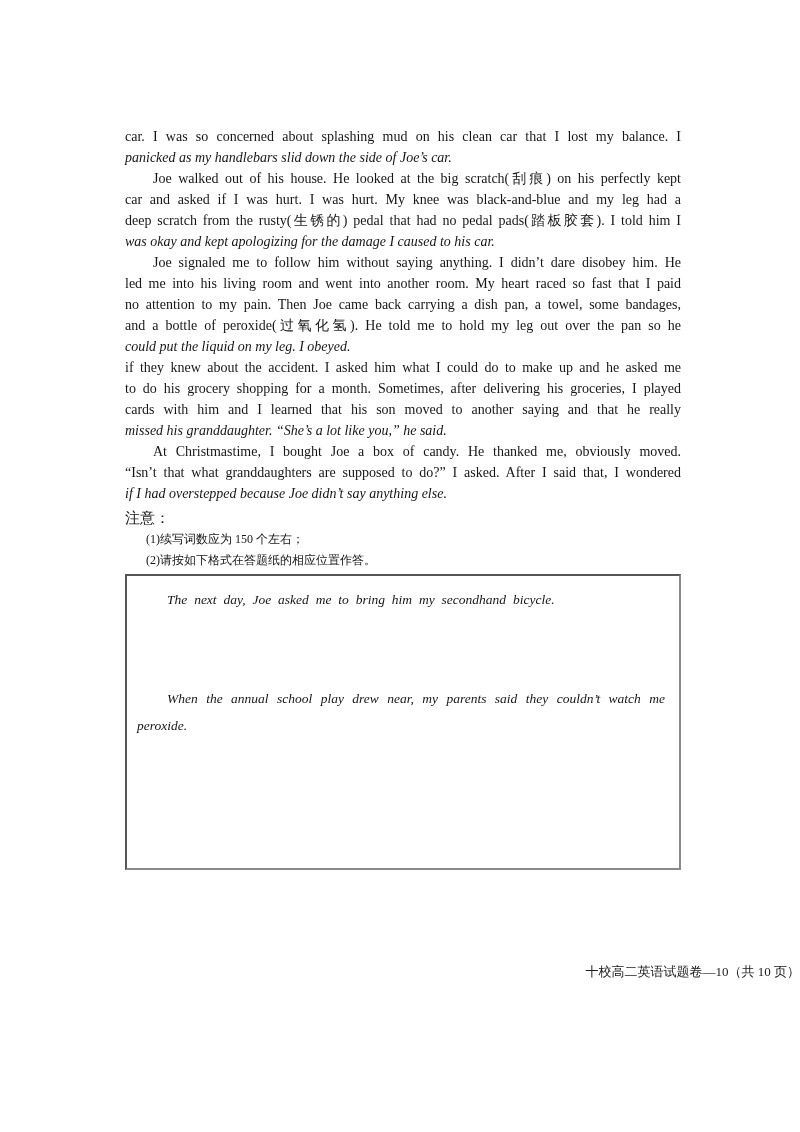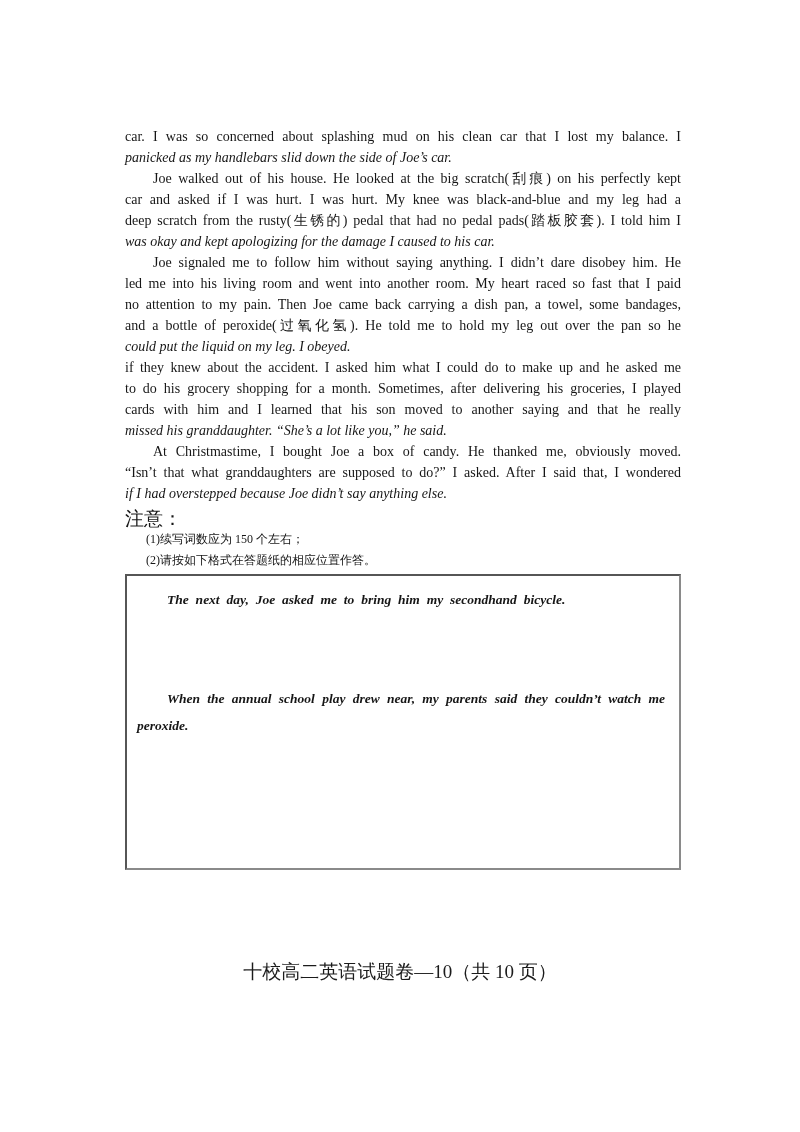--- a/index.html
+++ b/index.html
@@ -26,40 +26,39 @@
     text-align-last: justify;
   }
   .line.last {
     text-align: right;
     text-align-last: left;
     font-style: italic;
   }
   .line.indent { text-indent: 28px; }
 
   .notes-label {
-    font-size: 19px;
+    font-size: 15px;
     line-height: 21px;
     margin-top: 4px;
   }
   .note-item {
     font-size: 12px;
     line-height: 21px;
     padding-left: 21px;
   }
 
   .answer-box {
     margin-top: 3px;
     width: 556px;
     height: 296px;
     border: 2px solid #565656;
     border-right-color: #8a8a8a;
     border-bottom-color: #8a8a8a;
     padding: 10px 14px 0 10px;
     background: #ffffff;
-    font-weight: bold;
   }
   .prompt {
     font-style: italic;
     font-size: 13.5px;
     line-height: 27px;
   }
   .prompt-first {
     text-indent: 30px;
     word-spacing: 3.5px;
   }
@@ -71,22 +70,22 @@
   }
   .prompt-second-b {
     text-align: left;
   }
 
   .page-footer {
     position: absolute;
     top: 963px;
     left: 0;
     width: 100%;
-    text-align: center;
-    font-size: 19px;
+    text-align: right;
+    font-size: 13px;
     line-height: 18px;
     color: #1b1b1b;
   }
 </style>
 </head>
 <body>
 
 <div class="content">
 
   <div>

